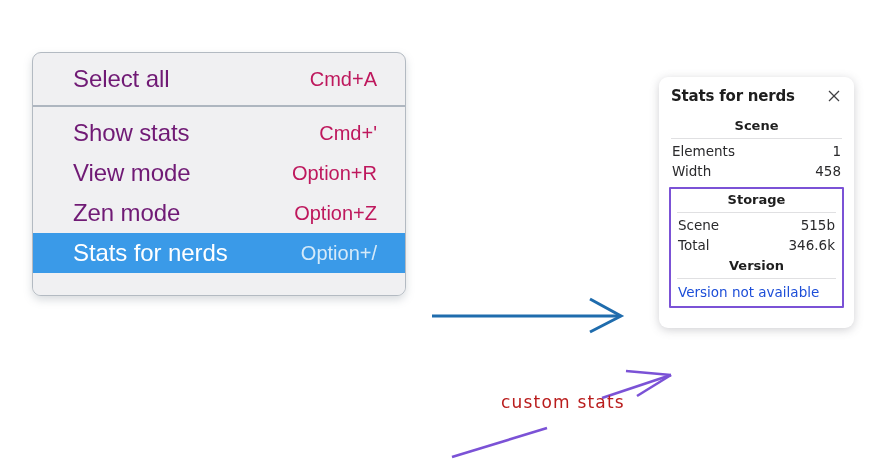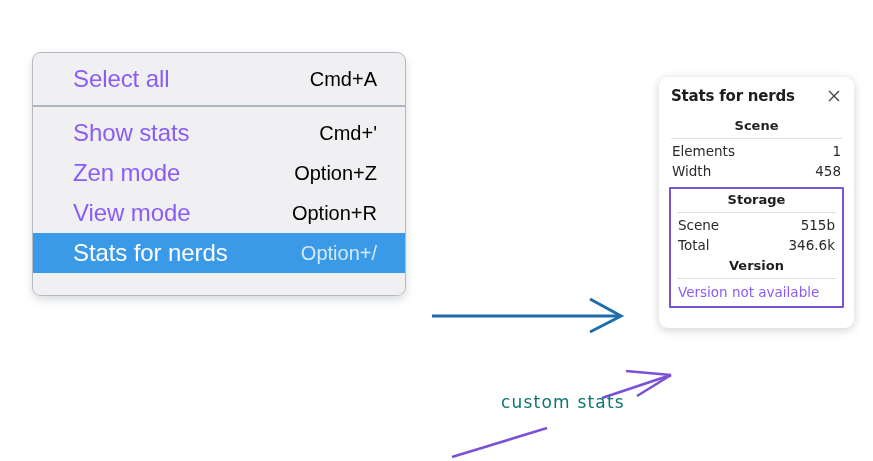--- a/index.html
+++ b/index.html
@@ -35,27 +35,27 @@
   .menu-item {
     display: flex;
     align-items: center;
     justify-content: space-between;
     padding: 4px 28px 4px 40px;
     height: 40px;
     box-sizing: border-box;
   }
   .menu-item .label {
     font-size: 24px;
-    color: #8b5cf6;
+    color: #701a75;
     letter-spacing: -0.1px;
     white-space: nowrap;
   }
   .menu-item .shortcut {
     font-size: 20px;
-    color: #000000;
+    color: #be185d;
     white-space: nowrap;
   }
   .menu-item.selected {
     background: #3a9ae8;
   }
   .menu-item.selected .label { color: #ffffff; }
   .menu-item.selected .shortcut { color: #d5eaf9; }
   #menu-group-2 { padding-bottom: 0; }
   #menu-group-2 .menu-item:last-child { margin-bottom: 0; }
   .menu-tail { height: 22px; background: #f0f0f2; }
@@ -107,21 +107,21 @@
     justify-content: space-between;
     align-items: baseline;
     font-size: 13.5px;
     color: #2a2a2c;
     padding: 2px 1px;
   }
   .stat-row .k { text-align: right; }
   .stat-row .v { text-align: right; }
   .plain-row {
     font-size: 13.5px;
-    color: #8b5cf6;
+    color: #1d4ed8;
     padding: 3px 1px 2px 1px;
   }
   #custom-box {
     border: 2px solid #7b52d6;
     margin: 6px -2px 12px -2px;
     padding: 0 6px 4px 6px;
     border-radius: 1px;
   }
 
   
@@ -131,21 +131,21 @@
     width: 873px; height: 461px;
     pointer-events: none;
   }
   #custom-stats-label {
     position: absolute;
     left: 501px;
     top: 392px;
     font-family: "DejaVu Sans", sans-serif;
     font-size: 17px;
     letter-spacing: 1.2px;
-    color: #0f766e;
+    color: #b91c1c;
     white-space: nowrap;
   }
 </style>
 </head>
 <body>
 
 <div id="context-menu">
 
   <div class="menu-group">
     <div class="menu-item">
@@ -155,26 +155,26 @@
   </div>
 
   <div class="menu-divider"></div>
 
   <div class="menu-group" id="menu-group-2">
     <div class="menu-item">
       <span class="label">Show stats</span>
       <span class="shortcut">Cmd+'</span>
     </div>
     <div class="menu-item">
+      <span class="label">View mode</span>
+      <span class="shortcut">Option+R</span>
+    </div>
+    <div class="menu-item">
       <span class="label">Zen mode</span>
       <span class="shortcut">Option+Z</span>
-    </div>
-    <div class="menu-item">
-      <span class="label">View mode</span>
-      <span class="shortcut">Option+R</span>
     </div>
     <div class="menu-item selected">
       <span class="label">Stats for nerds</span>
       <span class="shortcut">Option+/</span>
     </div>
   </div>
 
   <div class="menu-tail"></div>
 </div>
 

